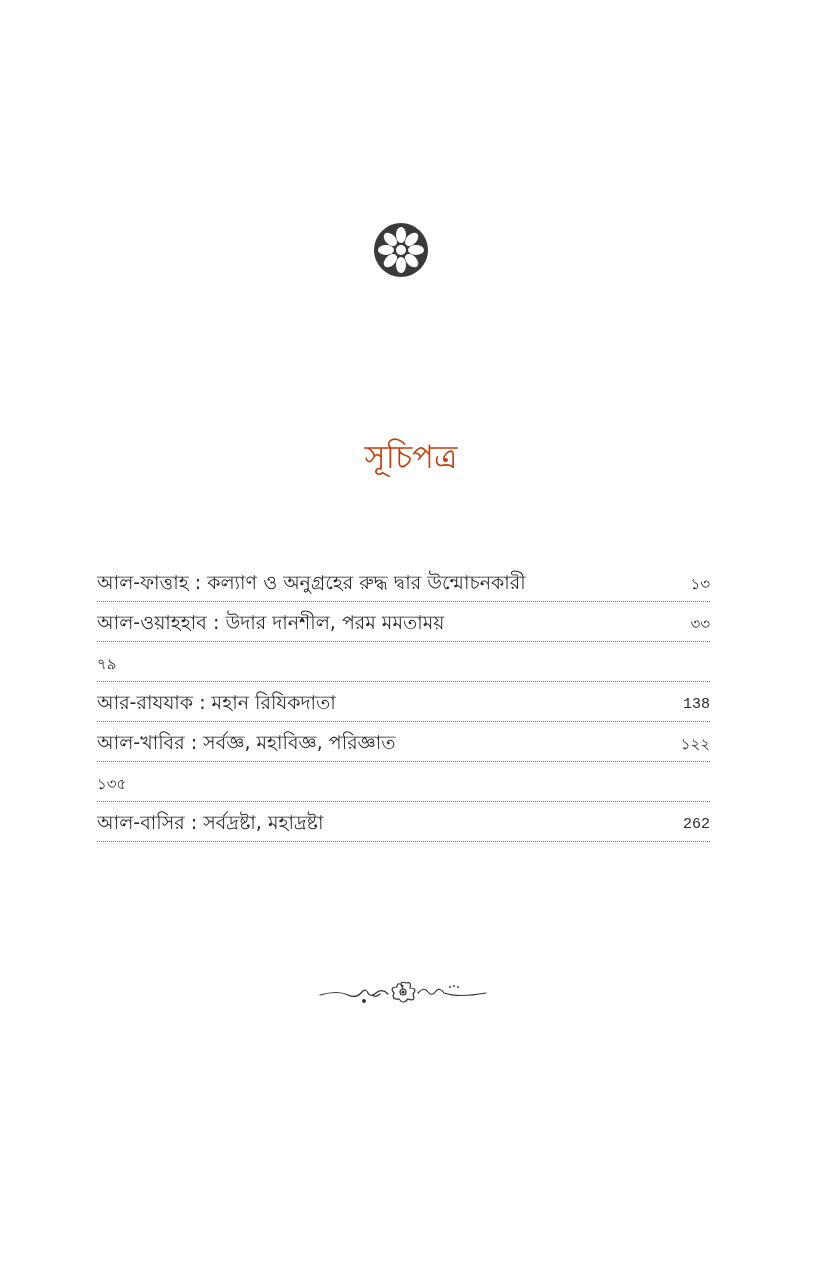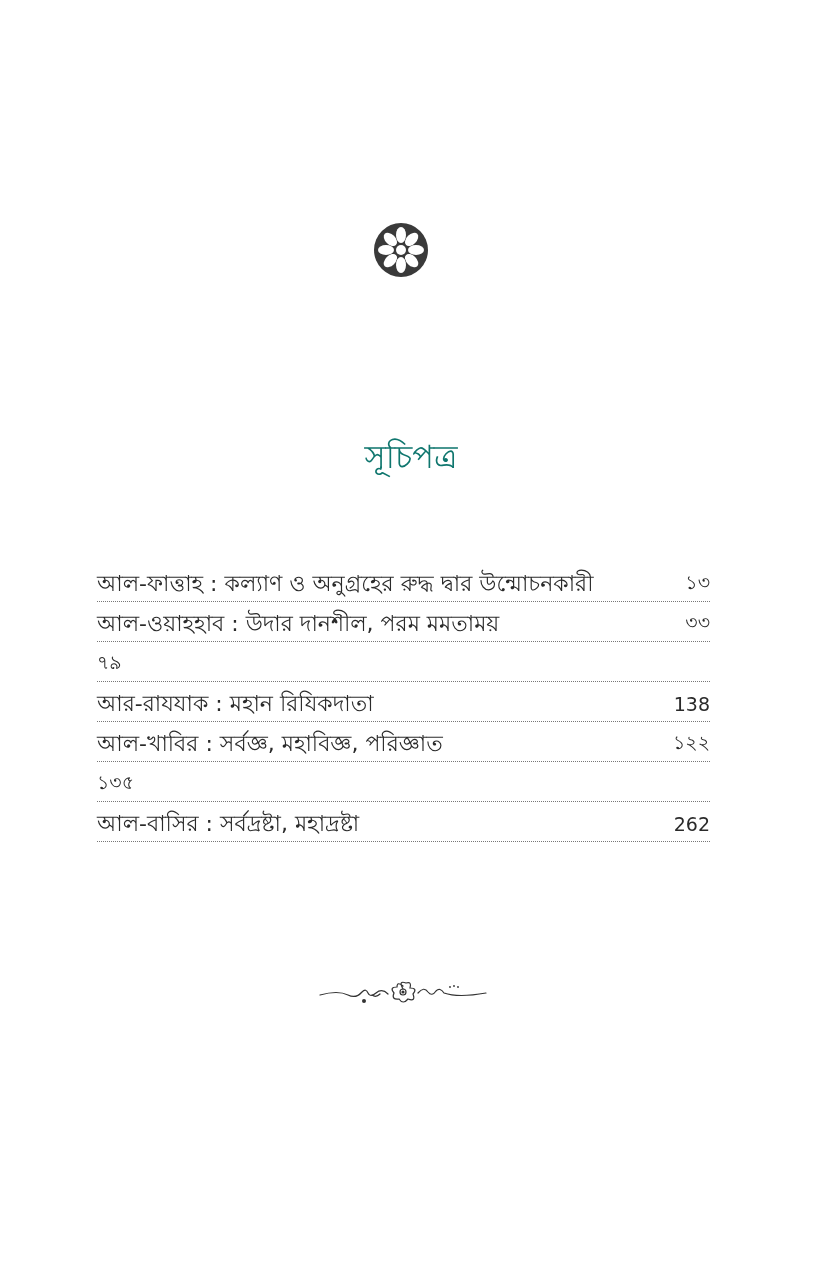--- a/index.html
+++ b/index.html
@@ -1,25 +1,25 @@
 <!DOCTYPE html>
 <html><head>
 <meta charset="utf-8">
 <style>
   html, body { margin: 0; padding: 0; background: #ffffff; }
   body { width: 822px; height: 1270px; position: relative; overflow: hidden;
          font-family: "DejaVu Sans", sans-serif; color: #2a2a2a; }
   .emblem { position: absolute; left: 373px; top: 222px; width: 56px; height: 56px; }
   .title { position: absolute; left: 0; width: 822px; top: 432px; text-align: center;
-           font-size: 32px; color: #0f766e; }
+           font-size: 32px; color: #c2410c; }
   .toc { position: absolute; left: 97px; top: 563px; width: 613px; }
   .row { height: 38px; border-bottom: 1px dotted #777; display: flex;
          align-items: center; justify-content: space-between; margin-bottom: 1px; }
-  .row .entry { font-size: 22px; white-space: nowrap; padding-top: 4px; }
-  .row .page { font-size: 19px; padding-top: 4px; }
+  .row .entry { font-size: 19px; white-space: nowrap; padding-top: 4px; }
+  .row .page { font-size: 15px; padding-top: 4px; font-family: Liberation Mono, monospace; }
   .ornament { position: absolute; left: 318px; top: 978px; width: 170px; height: 32px; }
 </style>
 </head>
 <body>
 
 <svg class="emblem" viewBox="0 0 56 56">
   <circle cx="28" cy="28" r="27" fill="#3a3a3a"></circle>
   <g fill="#ffffff">
     <ellipse cx="28" cy="13" rx="5" ry="8"></ellipse>
     <ellipse cx="28" cy="43" rx="5" ry="8"></ellipse>

